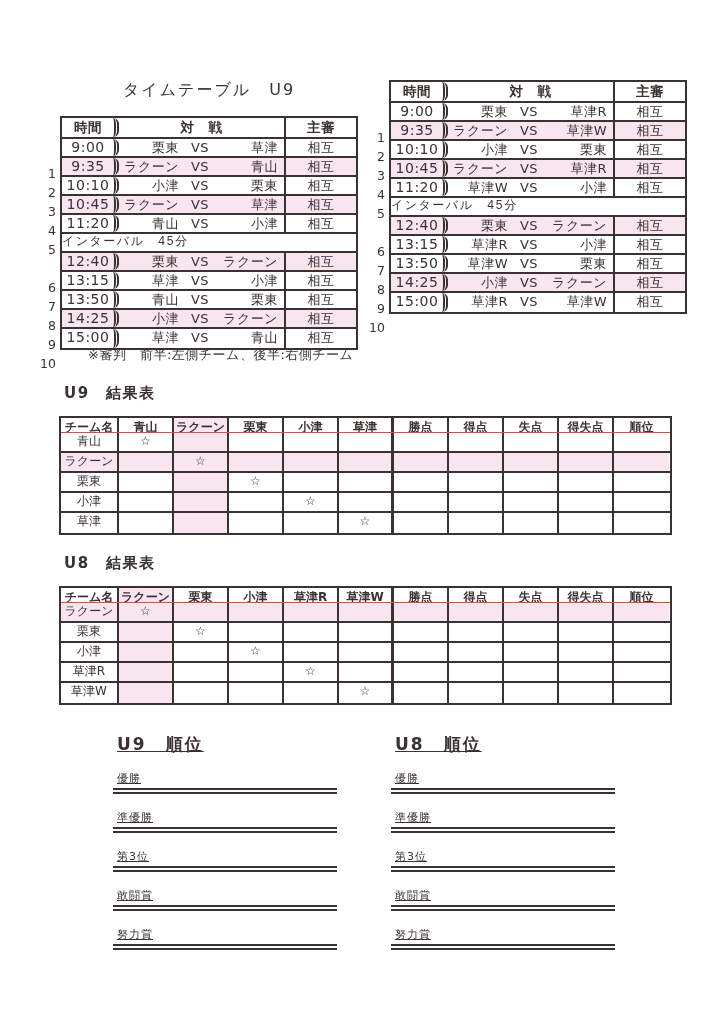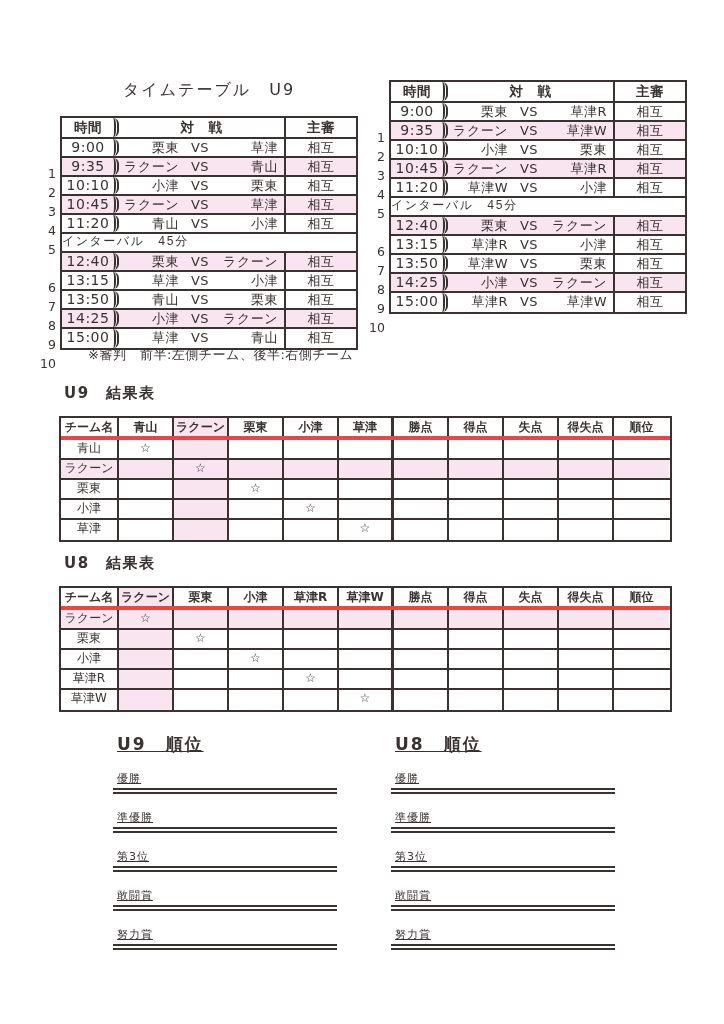--- a/index.html
+++ b/index.html
@@ -45,21 +45,21 @@
   
   .ref-note { position: absolute; left: 88px; top: 346px; font-size: 13px; letter-spacing: 0.5px; }
 
   
   .rt-sec { position: absolute; left: 59px; width: 620px; }
   .rt-zone > .rt-sec:nth-of-type(1) { top: 384px; }
   .rt-zone > .rt-sec:nth-of-type(2) { top: 554px; }
   .rt-title { font-size: 15px; font-weight: bold; letter-spacing: 1.5px; margin: 0 0 12px 5px; height: 20px; }
   .rt { width: 613px; border: 2.5px solid #3a3231; background: #fff; }
   .rrow { display: flex; height: 20px; border-bottom: 2px solid #3a3231; }
-  .rrow.rhead { height: 22px; border-bottom: 4px solid #ef4444; font-weight: bold; }
+  .rrow.rhead { height: 15px; border-bottom: 1px solid #ef4444; font-weight: bold; }
   .rt-body .rrow:last-child { border-bottom: none; }
   .rcell {
     width: 55px; border-right: 2px solid #3a3231; text-align: center;
     font-size: 12px; line-height: 17px; background: #fff; overflow: hidden; white-space: nowrap;
   }
   .rrow > div:nth-of-type(1) { width: 58px; }
   .rrow > div:nth-of-type(6) { border-right-width: 3px; }
   .rrow > div:last-child { border-right: none; }
   .rrow.rhead .rcell { line-height: 19px; }
   .rcell.pink { background: #f8e5f0; }

